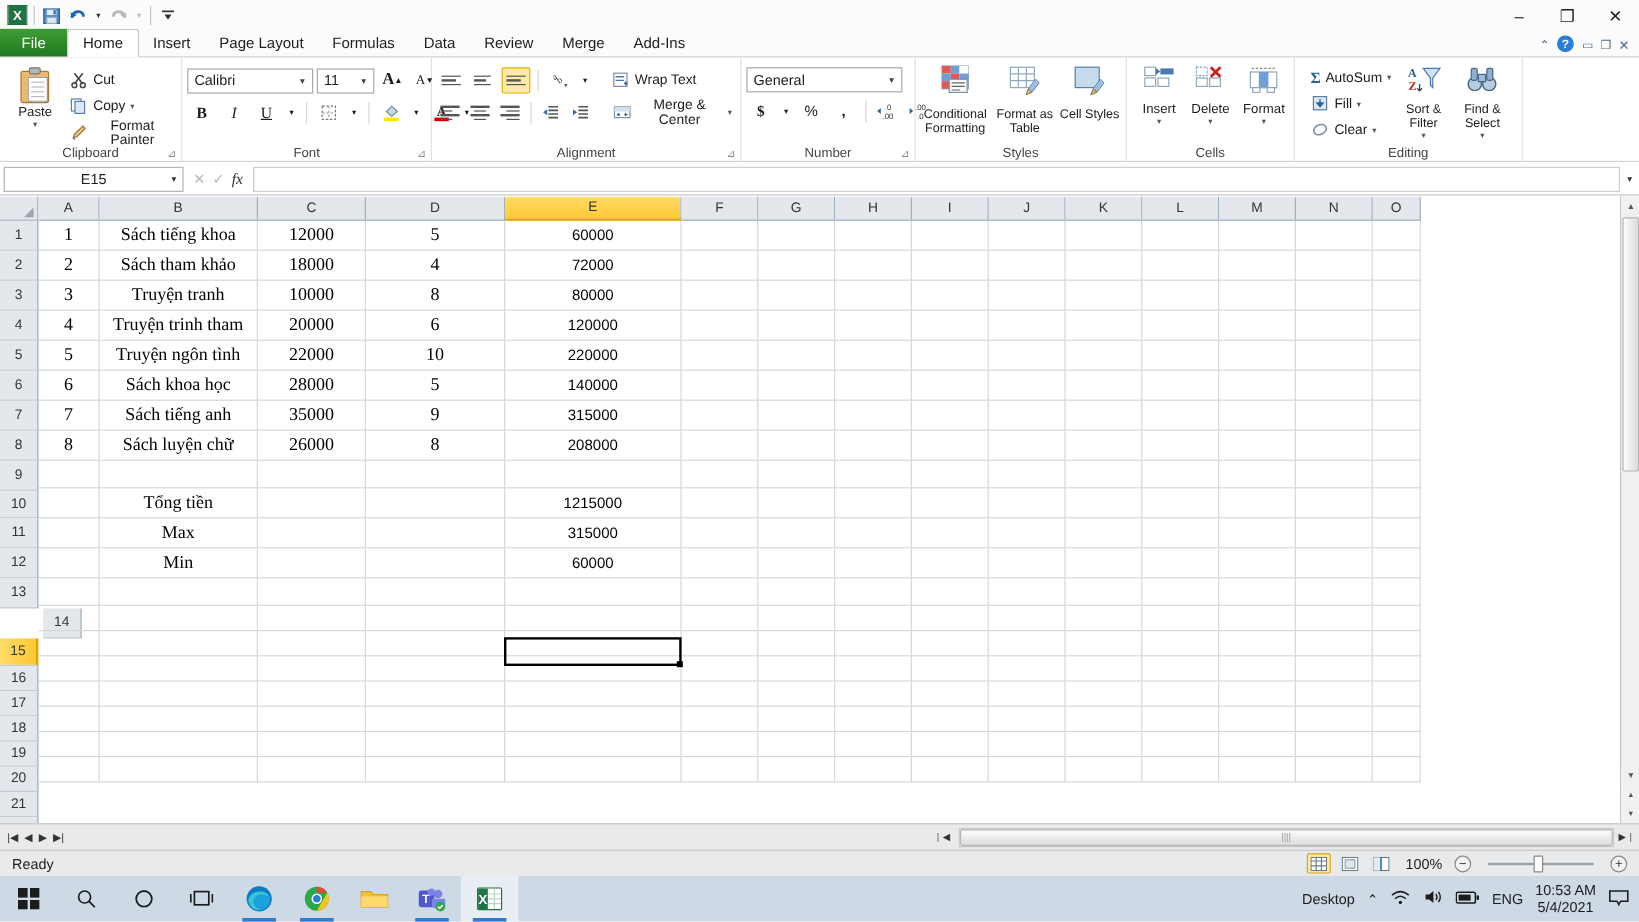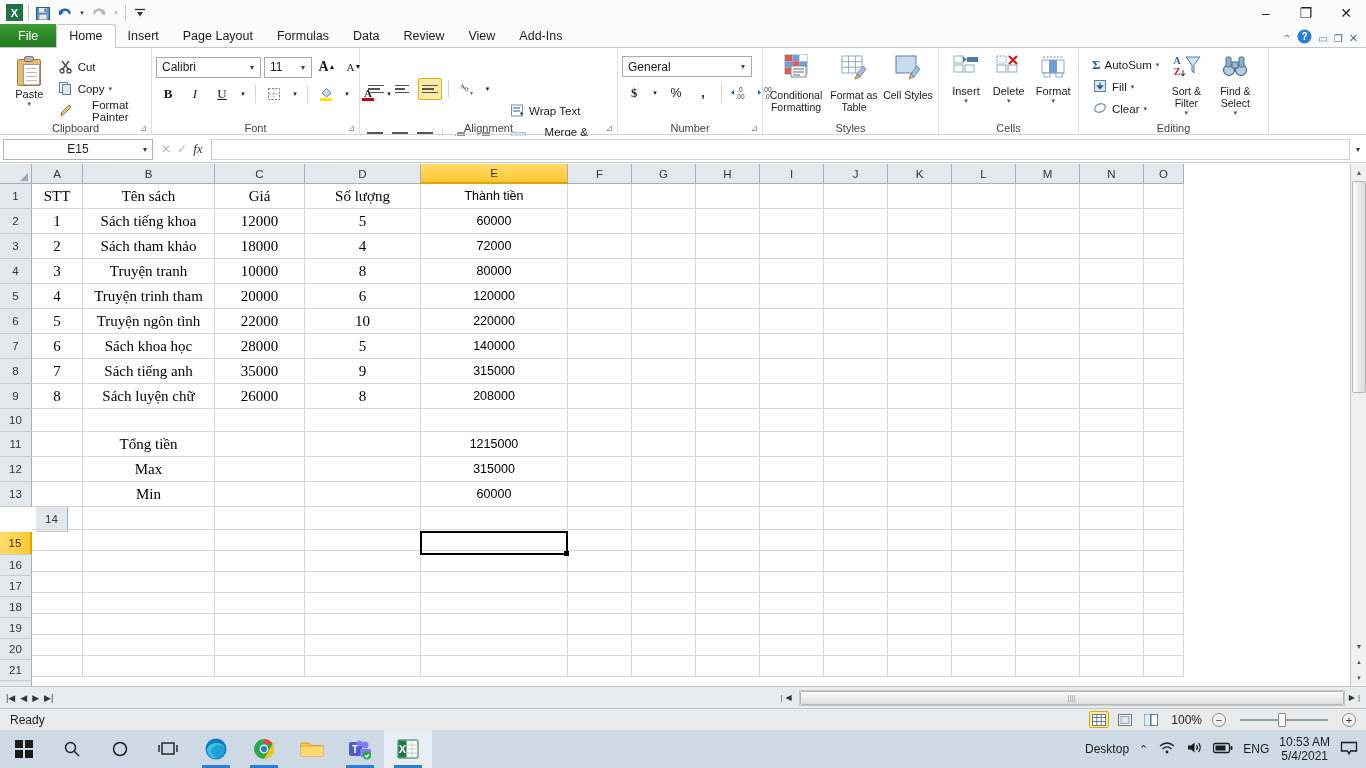--- a/index.html
+++ b/index.html
@@ -267,21 +267,21 @@
 </div>
 
 <div id="tabstrip">
   <div class="tab file">File</div>
   <div class="tab active">Home</div>
   <div class="tab">Insert</div>
   <div class="tab">Page Layout</div>
   <div class="tab">Formulas</div>
   <div class="tab">Data</div>
   <div class="tab">Review</div>
-  <div class="tab">View</div>
+  <div class="tab">Merge</div>
   <div class="tab">Add-Ins</div>
   <div id="tab-right">
     <span style="font-size:10px;color:#4a6b8a;">⌃</span>
     <span>
       <svg width="15" height="15" viewBox="0 0 15 15">
           <circle cx="7.5" cy="7.5" r="7" fill="#2a7fd4"></circle>
           <text x="7.5" y="11" font-size="10" font-family="Liberation Sans" fill="#fff" text-anchor="middle" font-weight="bold">?</text>
         </svg>
     </span>
     <span style="font-size:10px;color:#4a6b8a;">▭</span>
@@ -433,21 +433,21 @@
           </div>
         <div class="vsep"></div>
         <div class="fbtn">
           <svg width="16" height="16" viewBox="0 0 16 16">
               <text x="3" y="8" font-size="8" font-family="Liberation Serif" fill="#444" transform="rotate(-35 3 8)">a</text>
               <text x="7" y="11" font-size="8" font-family="Liberation Serif" fill="#444" transform="rotate(-35 7 11)">b</text>
               <path d="M11 11 L14 11 L12.5 14 Z" fill="#666"></path>
             </svg>
         </div>
         <div class="fbtn" style="width:11px;font-size:7px;">▾</div>
-        <div class="smallbtn" style="margin-left:10px;margin-top:44px;">
+        <div class="smallbtn" style="margin-left:10px;">
           <span class="ic-sm">
             <svg width="15" height="15" viewBox="0 0 15 15">
                 <rect x="1.5" y="2" width="11" height="11" fill="#fff" stroke="#7d8fa3"></rect>
                 <line x1="3" y1="5" x2="10" y2="5" stroke="#4a7ab0" stroke-width="1.2"></line>
                 <line x1="3" y1="8" x2="10" y2="8" stroke="#4a7ab0" stroke-width="1.2"></line>
                 <path d="M10 10.5 L12.5 10.5 M12.5 10.5 L11 9 M12.5 10.5 L11 12" stroke="#2a6099" stroke-width="1.1" fill="none"></path>
               </svg>
           </span>
           <span>Wrap Text</span>
         </div>
@@ -752,37 +752,20 @@
       <div class="rowhead" style="height: 21px;">16</div>
       <div class="rowhead" style="height: 21px;">17</div>
       <div class="rowhead" style="height: 21px;">18</div>
       <div class="rowhead" style="height: 21px;">19</div>
       <div class="rowhead" style="height: 21px;">20</div>
       <div class="rowhead" style="height: 21px;">21</div>
       <div class="rowhead" style="height: 21px;">22</div>
     </div>
   <div id="cells">
       <div class="grow">
-        <div class="gcell" style="width: 51px; height: 25px;">STT</div>
-        <div class="gcell" style="width: 132px; height: 25px;">Tên sách</div>
-        <div class="gcell" style="width: 90px; height: 25px;">Giá</div>
-        <div class="gcell" style="width: 116px; height: 25px;">Số lượng</div>
-        <div class="gcell small" style="width: 147px; height: 25px;">Thành tiền</div>
-        <div class="gcell" style="width: 64px; height: 25px;"></div>
-        <div class="gcell" style="width: 64px; height: 25px;"></div>
-        <div class="gcell" style="width: 64px; height: 25px;"></div>
-        <div class="gcell" style="width: 64px; height: 25px;"></div>
-        <div class="gcell" style="width: 64px; height: 25px;"></div>
-        <div class="gcell" style="width: 64px; height: 25px;"></div>
-        <div class="gcell" style="width: 64px; height: 25px;"></div>
-        <div class="gcell" style="width: 64px; height: 25px;"></div>
-        <div class="gcell" style="width: 64px; height: 25px;"></div>
-        <div class="gcell" style="width: 40px; height: 25px;"></div>
-      </div>
-      <div class="grow">
         <div class="gcell" style="width: 51px; height: 25px;">1</div>
         <div class="gcell" style="width: 132px; height: 25px;">Sách tiếng khoa</div>
         <div class="gcell" style="width: 90px; height: 25px;">12000</div>
         <div class="gcell" style="width: 116px; height: 25px;">5</div>
         <div class="gcell small" style="width: 147px; height: 25px;">60000</div>
         <div class="gcell" style="width: 64px; height: 25px;"></div>
         <div class="gcell" style="width: 64px; height: 25px;"></div>
         <div class="gcell" style="width: 64px; height: 25px;"></div>
         <div class="gcell" style="width: 64px; height: 25px;"></div>
         <div class="gcell" style="width: 64px; height: 25px;"></div>

